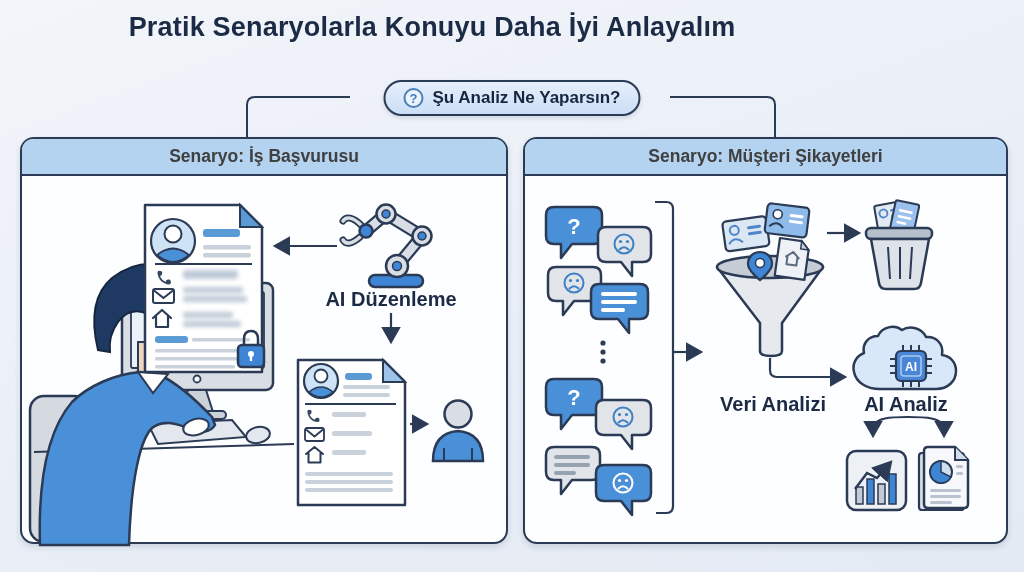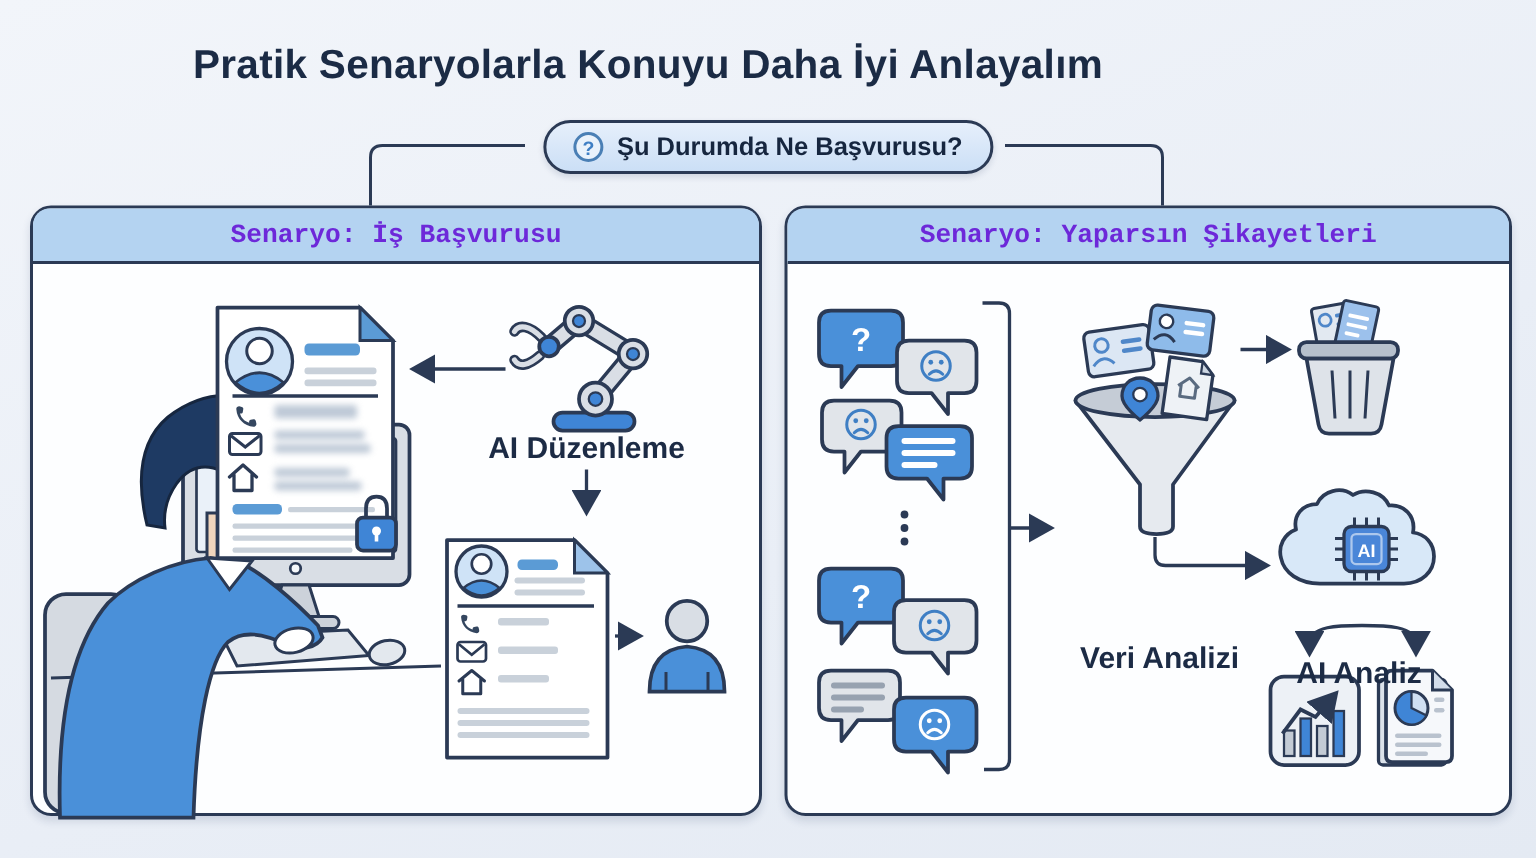--- a/index.html
+++ b/index.html
@@ -1,50 +1,50 @@
 <!DOCTYPE html>
 <html><head>
 <meta charset="utf-8">
 <style>
   html,body{margin:0;padding:0;}
   body{font-family:"Liberation Sans",sans-serif;background:#e9eef5;}
   .canvas{position:relative;width:1024px;height:572px;background:linear-gradient(160deg,#f2f5fa 0%,#e9eef6 60%,#e4eaf3 100%);overflow:hidden;}
-  .title{position:absolute;left:0;top:28px;width:864px;text-align:center;font-size:27px;font-weight:800;color:#1b2b45;letter-spacing:.2px;}
+  .title{position:absolute;left:0;top:12px;width:864px;text-align:center;font-size:27px;font-weight:800;color:#1b2b45;letter-spacing:.2px;}
   .pill{position:absolute;left:50%;top:80px;transform:translateX(-50%);height:28px;padding:2px 18px;display:flex;align-items:center;gap:9px;background:linear-gradient(#e6effb,#cbdff6);border:2px solid #2b3a55;border-radius:20px;box-shadow:0 2px 4px rgba(30,50,90,.15);z-index:6;}
   .pill .qmark{width:20px;height:20px;border:2px solid #4a7fb5;border-radius:50%;color:#3f7fc4;font-size:13px;font-weight:800;display:flex;align-items:center;justify-content:center;background:#eaf2fb;box-sizing:border-box;}
   .pill .ptext{font-size:17px;font-weight:800;color:#16263f;white-space:nowrap;}
   .panel{position:absolute;top:137px;height:407px;background:#fdfeff;border:2.5px solid #2b3a55;border-radius:14px;box-shadow:0 3px 6px rgba(30,50,90,.14);box-sizing:border-box;z-index:2;}
   .panel-left{left:20px;width:488px;}
   .panel-right{left:523px;width:485px;}
-  .panel .phead{height:35px;background:#b4d3f1;border-bottom:2.5px solid #2b3a55;border-radius:11px 11px 0 0;display:flex;align-items:center;justify-content:center;font-size:17.5px;font-weight:800;color:#6d28d9;font-family:Liberation Mono, monospace;}
+  .panel .phead{height:35px;background:#b4d3f1;border-bottom:2.5px solid #2b3a55;border-radius:11px 11px 0 0;display:flex;align-items:center;justify-content:center;font-size:17.5px;font-weight:800;color:#404040;}
   svg.scene{position:absolute;left:0;top:0;width:1024px;height:572px;z-index:4;pointer-events:none;font-family:"Liberation Sans",sans-serif;}
   .label{position:absolute;font-weight:700;font-size:20px;color:#1c2b45;text-align:center;z-index:5;}
   .lbl-ai-edit{left:316px;top:288px;width:150px;}
   .lbl-anon{left:817px;top:289px;width:184px;}
-  .lbl-veri{left:700px;top:393px;width:146px;margin-top:35px;}
-  .lbl-aian{left:836px;top:393px;width:140px;margin-top:45px;}
+  .lbl-veri{left:700px;top:393px;width:146px;}
+  .lbl-aian{left:836px;top:393px;width:140px;}
 </style>
 </head>
 <body>
 
 <div class="canvas">
 
   <div class="title">Pratik Senaryolarla Konuyu Daha İyi Anlayalım</div>
 
   <div class="pill">
     <span class="qmark">?</span>
-    <span class="ptext">Şu Durumda Ne Başvurusu?</span>
+    <span class="ptext">Şu Analiz Ne Yaparsın?</span>
   </div>
 
   <div class="panel panel-left">
     <div class="phead">Senaryo: İş Başvurusu</div>
   </div>
 
   <div class="panel panel-right">
-    <div class="phead">Senaryo: Yaparsın Şikayetleri</div>
+    <div class="phead">Senaryo: Müşteri Şikayetleri</div>
   </div>
 
   <div class="label lbl-ai-edit">AI Düzenleme</div>
   <div class="label lbl-veri">Veri Analizi</div>
   <div class="label lbl-aian">AI Analiz</div>
 
   <svg class="scene" viewBox="0 0 1024 572">
     <defs>
       <marker id="ah" markerWidth="9" markerHeight="9" refX="6.5" refY="4.5" orient="auto">
         <path d="M0,0 L8,4.5 L0,9 Z" fill="#2b3a55"></path>

